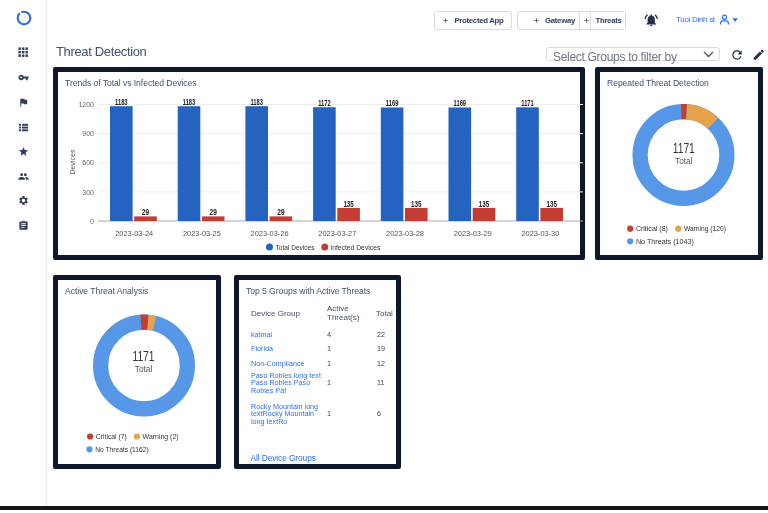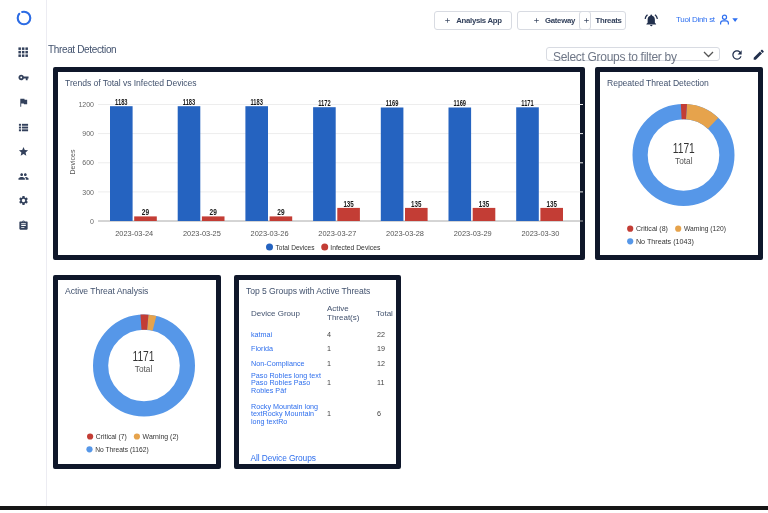--- a/index.html
+++ b/index.html
@@ -46,21 +46,21 @@
     <path d="M19.14 12.94c.04-.3.06-.61.06-.94 0-.32-.02-.64-.07-.94l2.03-1.58c.18-.14.23-.41.12-.61l-1.92-3.32c-.12-.22-.37-.29-.59-.22l-2.39.96c-.5-.38-1.03-.7-1.62-.94l-.36-2.54c-.04-.24-.24-.41-.48-.41h-3.84c-.24 0-.43.17-.47.41l-.36 2.54c-.59.24-1.13.57-1.62.94l-2.39-.96c-.22-.08-.47 0-.59.22L2.74 8.87c-.12.21-.08.47.12.61l2.03 1.58c-.05.3-.09.63-.09.94s.02.64.07.94l-2.03 1.58c-.18.14-.23.41-.12.61l1.92 3.32c.12.22.37.29.59.22l2.39-.96c.5.38 1.03.7 1.62.94l.36 2.54c.05.24.24.41.48.41h3.84c.24 0 .44-.17.47-.41l.36-2.54c.59-.24 1.13-.56 1.62-.94l2.39.96c.22.08.47 0 .59-.22l1.92-3.32c.12-.22.07-.47-.12-.61l-2.01-1.58zM12 15.6c-1.98 0-3.6-1.62-3.6-3.6s1.62-3.6 3.6-3.6 3.6 1.62 3.6 3.6-1.62 3.6-3.6 3.6z" fill="#33415c"></path>
   </svg>
 <svg class="abs" style="left:17.8px;top:219.9px" width="11" height="11" viewBox="0 0 24 24">
     <path d="M19 3h-4.18C14.4 1.84 13.3 1 12 1c-1.3 0-2.4.84-2.82 2H5c-1.1 0-2 .9-2 2v14c0 1.1.9 2 2 2h14c1.1 0 2-.9 2-2V5c0-1.1-.9-2-2-2zm-7 0c.55 0 1 .45 1 1s-.45 1-1 1-1-.45-1-1 .45-1 1-1zm2 14H7v-2h7v2zm3-4H7v-2h10v2zm0-4H7V7h10v2z" fill="#33415c"></path>
   </svg>
 <div class="btn" style="left:434px;width:78px">
     <svg width="7" height="7" viewBox="0 0 24 24">
       <path d="M10.8 4h2.4v16h-2.4z" fill="#33415c"></path>
       <path d="M4 10.8h16v2.4H4z" fill="#33415c"></path>
     </svg>
-    <span>Analysis App</span>
+    <span>Protected App</span>
   </div>
 <div class="btn" style="left:517px;width:74px">
     <svg width="7" height="7" viewBox="0 0 24 24">
       <path d="M10.8 4h2.4v16h-2.4z" fill="#33415c"></path>
       <path d="M4 10.8h16v2.4H4z" fill="#33415c"></path>
     </svg>
     <span>Gateway</span>
   </div>
 <div class="btn" style="left:579px;width:47px">
     <svg width="7" height="7" viewBox="0 0 24 24">
@@ -73,21 +73,21 @@
     <path d="M6.58 3.58L5.15 2.15C2.76 3.97 1.19 6.8 1.04 10h2c.15-2.65 1.51-4.97 3.54-6.42zm14.38 6.42h2c-.15-3.2-1.72-6.03-4.11-7.85l-1.43 1.43c2.03 1.45 3.39 3.77 3.54 6.42zM18 11c0-3.07-1.63-5.64-4.5-6.32V4c0-.83-.67-1.5-1.5-1.5s-1.5.67-1.5 1.5v.68C7.63 5.36 6 7.92 6 11v5l-2 2v1h16v-1l-2-2v-5zm-6 11c.14 0 .27-.01.4-.04.65-.14 1.18-.58 1.44-1.18.1-.24.15-.5.15-.78h-4c.01 1.1.9 2 2.01 2z" fill="#22304d"></path>
   </svg>
 <div class="abs" style="left:676px;top:15.2px;font-size:8px;font-weight:normal;letter-spacing:-0.3px;color:#2d6ff0">Tuoi Dinh st</div>
 <svg class="abs" style="left:719px;top:14px" width="11" height="11.5" viewBox="0 0 24 25">
     <circle cx="12" cy="7" r="4.5" fill="none" stroke="#2d6ff0" stroke-width="2.6"></circle>
     <path d="M3.5 23v-3c0-2.8 2.3-5 5-5h7c2.8 0 5 2.2 5 5v3" fill="none" stroke="#2d6ff0" stroke-width="2.6"></path>
   </svg>
 <svg class="abs" style="left:732px;top:18px" width="6.2" height="4.3" viewBox="0 0 6.2 4.3">
     <path d="M0.3 0.3h5.6L3.1 4z" fill="#2d6ff0"></path>
   </svg>
-<div class="abs" style="left:48px;top:44px;font-size:10px;letter-spacing:-0.35px;color:#42526e">Threat Detection</div>
+<div class="abs" style="left:56px;top:44px;font-size:13px;letter-spacing:-0.35px;color:#42526e">Threat Detection</div>
 <div class="abs" style="left:546px;top:47px;width:174px;height:14px;border:1px solid #d8dbe2;border-radius:3px"></div>
 <div class="abs" style="left:553px;top:50px;font-size:12px;letter-spacing:-0.3px;color:#6f7787">Select Groups to filter by</div>
 <svg class="abs" style="left:703px;top:51px" width="11" height="7" viewBox="0 0 11 7">
     <path d="M1 1l4.5 4.5L10 1" fill="none" stroke="#555" stroke-width="1.3"></path>
   </svg>
 <svg class="abs" style="left:729.5px;top:47.5px" width="14" height="14" viewBox="0 0 24 24">
     <path d="M17.65 6.35C16.2 4.9 14.21 4 12 4c-4.42 0-7.99 3.58-7.99 8s3.57 8 7.99 8c3.73 0 6.84-2.55 7.73-6h-2.08c-.82 2.33-3.04 4-5.65 4-3.31 0-6-2.69-6-6s2.69-6 6-6c1.66 0 3.14.69 4.22 1.78L13 11h7V4l-2.35 2.35z" fill="#22304d"></path>
   </svg>
 <svg class="abs" style="left:751.5px;top:48px" width="13.5" height="13.5" viewBox="0 0 24 24">
     <path d="M3 17.25V21h3.75L17.81 9.94l-3.75-3.75L3 17.25zM20.71 7.04c.39-.39.39-1.02 0-1.41l-2.34-2.34c-.39-.39-1.02-.39-1.41 0l-1.83 1.83 3.75 3.75 1.83-1.83z" fill="#22304d"></path>

